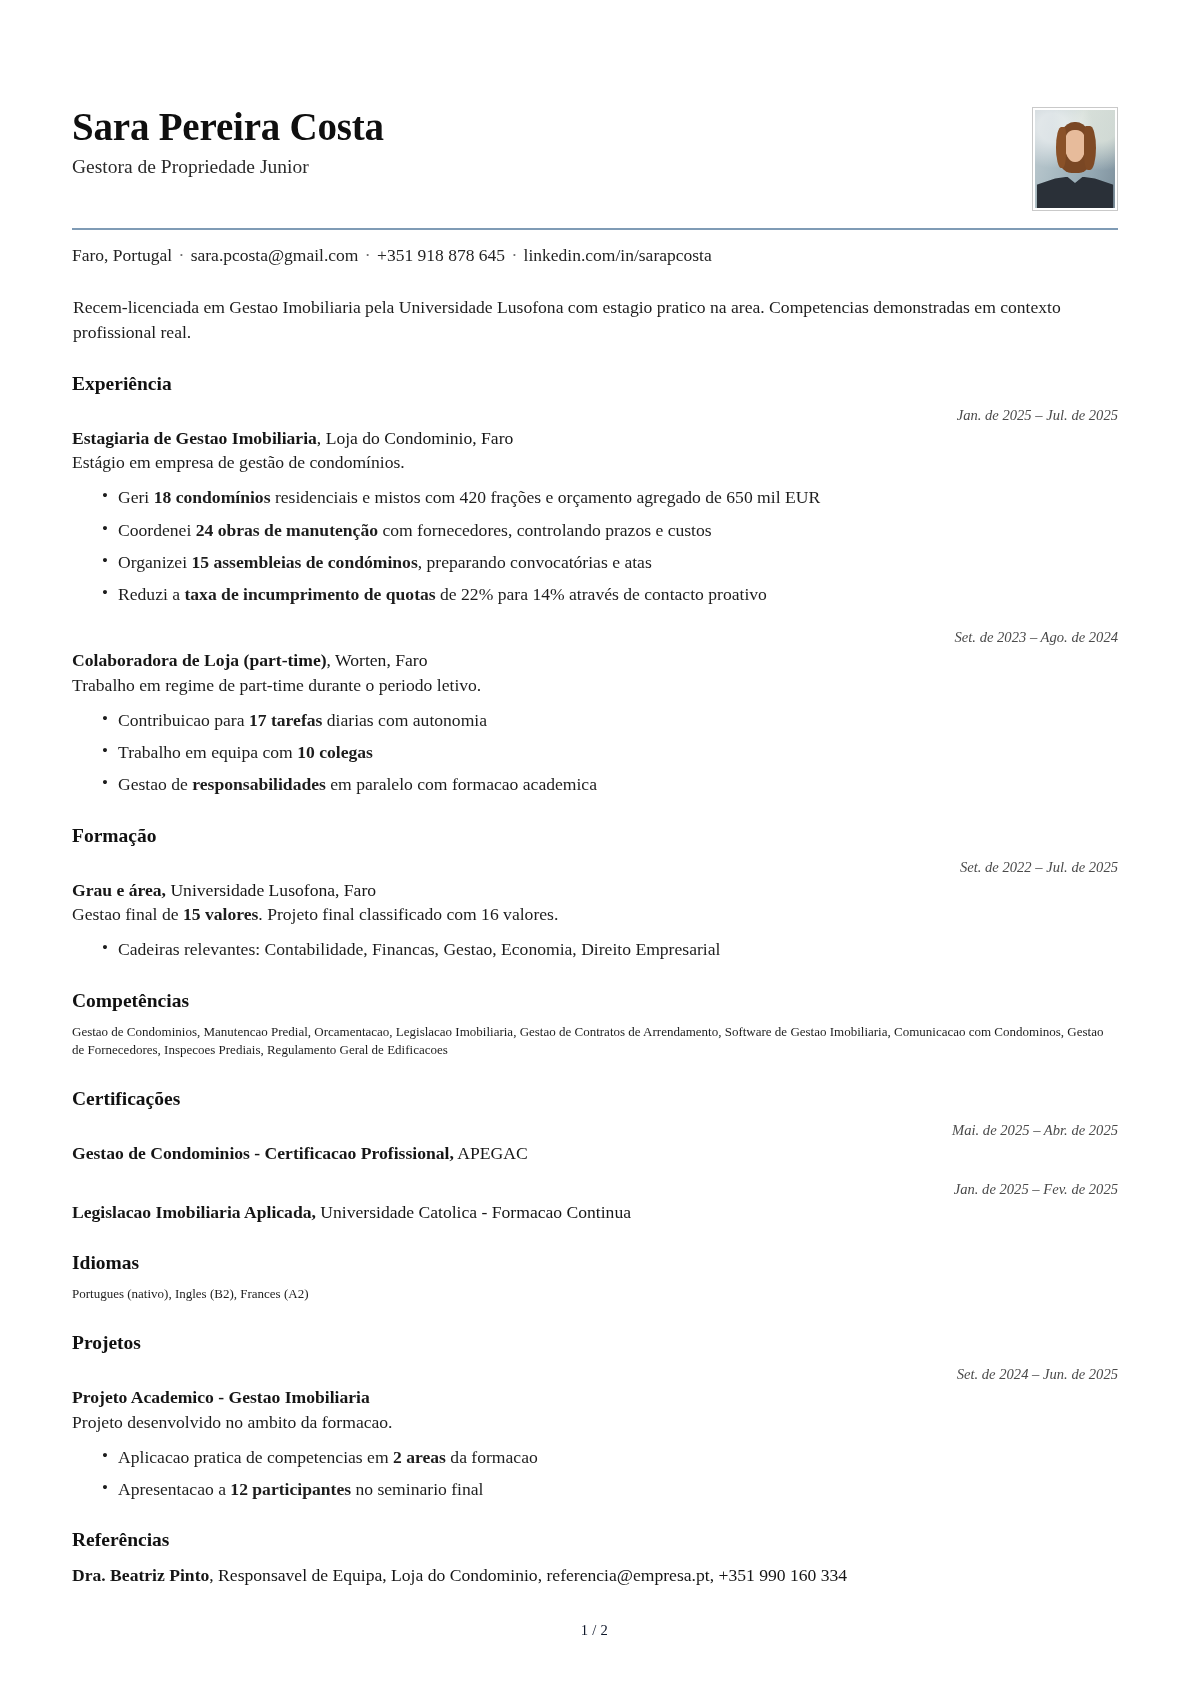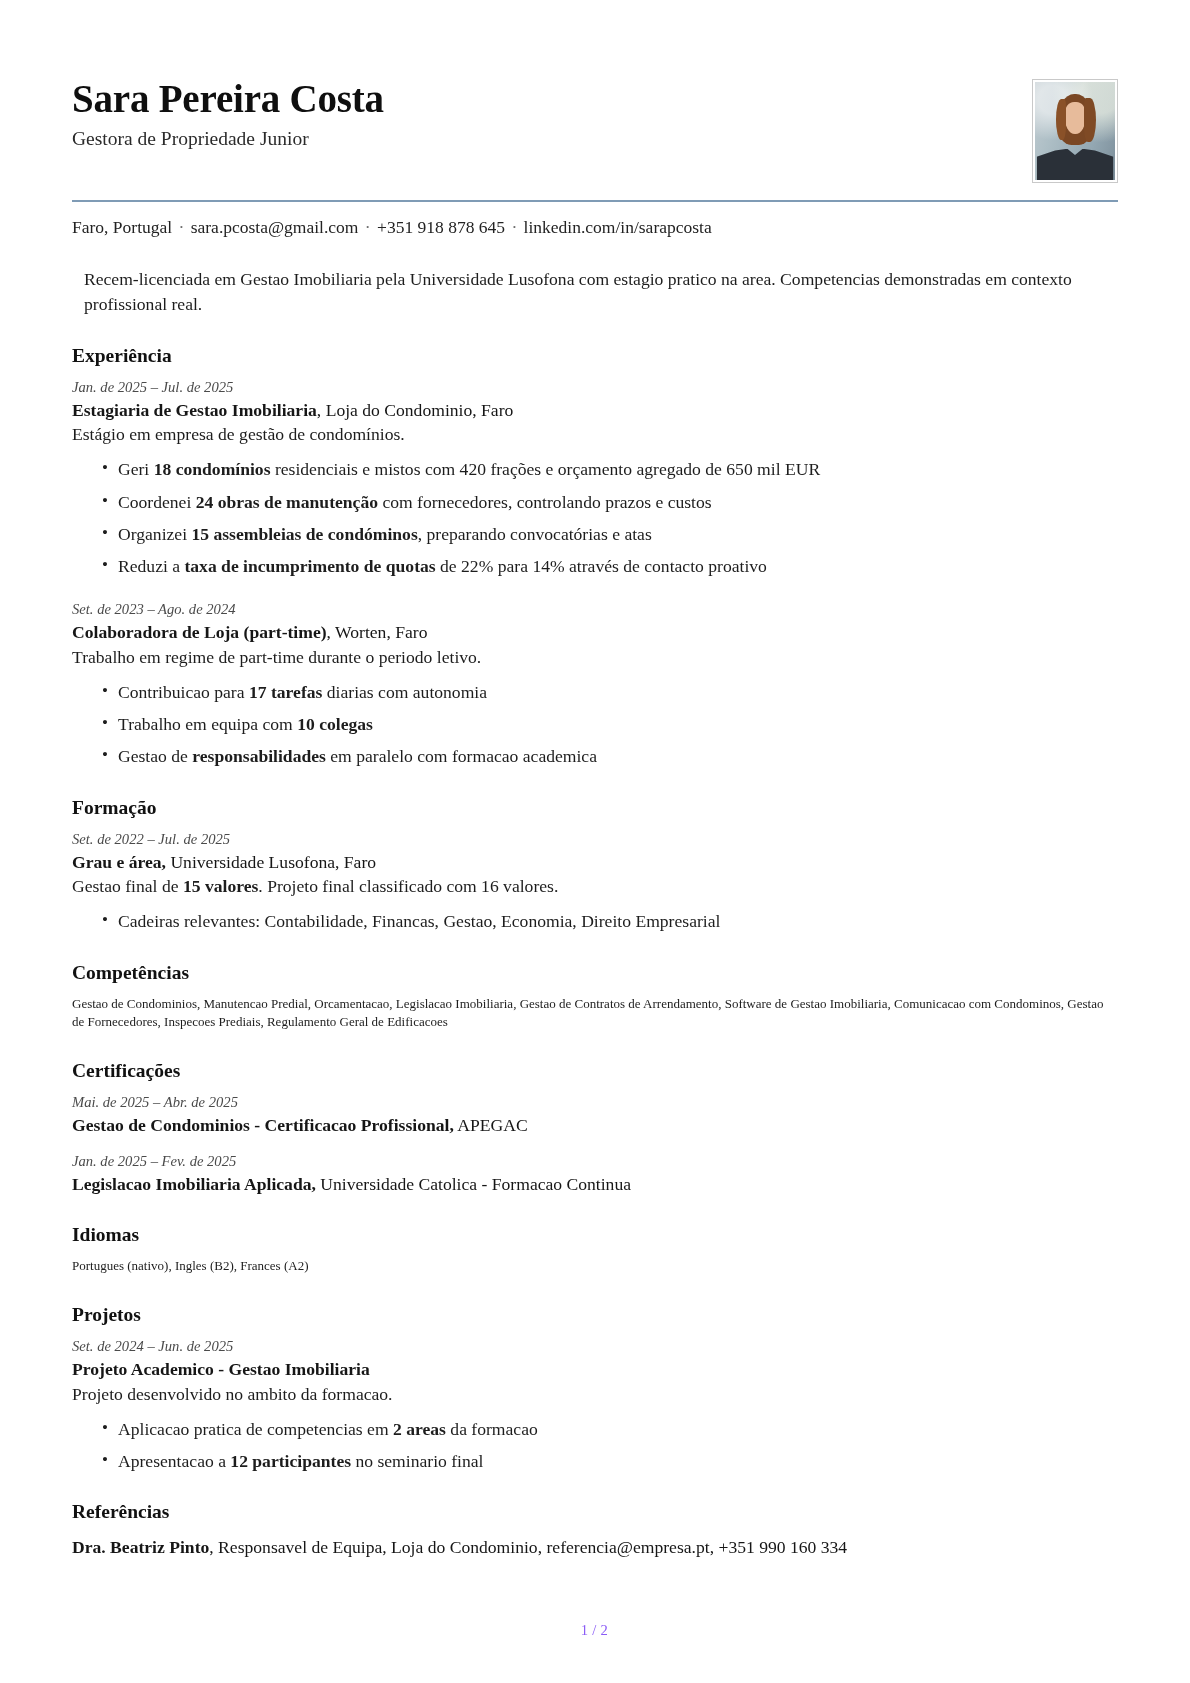--- a/index.html
+++ b/index.html
@@ -10,21 +10,21 @@
     background: #ffffff;
     font-family: "Liberation Serif", "DejaVu Serif", serif;
     color: #1a1a1a;
     position: relative;
     overflow: hidden;
   }
   .page {
     position: relative;
     width: 1190px;
     height: 1683px;
-    padding: 55px 72px 0 72px;
+    padding: 83px 72px 0 72px;
   }
 
   
   .header {
     display: flex;
     align-items: flex-start;
     justify-content: space-between;
     margin-top: 22px;
   }
   .header-left { flex: 1 1 auto; padding-right: 20px; }
@@ -119,21 +119,21 @@
     font-size: 17.5px;
     color: #232323;
     margin: 14px 0 0 0;
     line-height: 1.3;
   }
   .contact .sep { color: #6d6d6d; padding: 0 2px; }
 
   .summary {
     font-size: 17.6px;
     line-height: 1.42;
-    margin: 28px 0 0 12px;
+    margin: 28px 0 0 1px;
     color: #1d1d1d;
     text-align: left;
   }
 
   
   .section { margin-top: 28px; }
   .section-title {
     font-size: 19.5px;
     font-weight: bold;
     color: #111;
@@ -141,20 +141,21 @@
     line-height: 1.15;
   }
   .entry { margin-bottom: 16px; }
   .entry:last-child { margin-bottom: 0; }
   .entry-date {
     font-size: 14.6px;
     font-style: italic;
     color: #4a4a4a;
     line-height: 1.3;
     margin-bottom: 2px;
+    text-align: right;
   }
   .entry-head {
     font-size: 17.6px;
     line-height: 1.33;
     color: #161616;
   }
   .entry-head b { font-weight: bold; }
   .entry-desc {
     font-size: 17.6px;
     line-height: 1.36;
@@ -193,21 +194,21 @@
 
   .ref-line { font-size: 17.6px; line-height: 1.4; color: #161616; }
   .ref-line b { font-weight: bold; }
 
   .footer {
     position: absolute;
     left: 0; right: 1px;
     bottom: 44px;
     text-align: center;
     font-size: 14.6px;
-    color: #8b5cf6;
+    color: #0f172a;
     letter-spacing: 0.3px;
   }
 </style>
 </head>
 <body>
 
 <div class="page">
 
   <div class="header">
     <div class="header-left">

